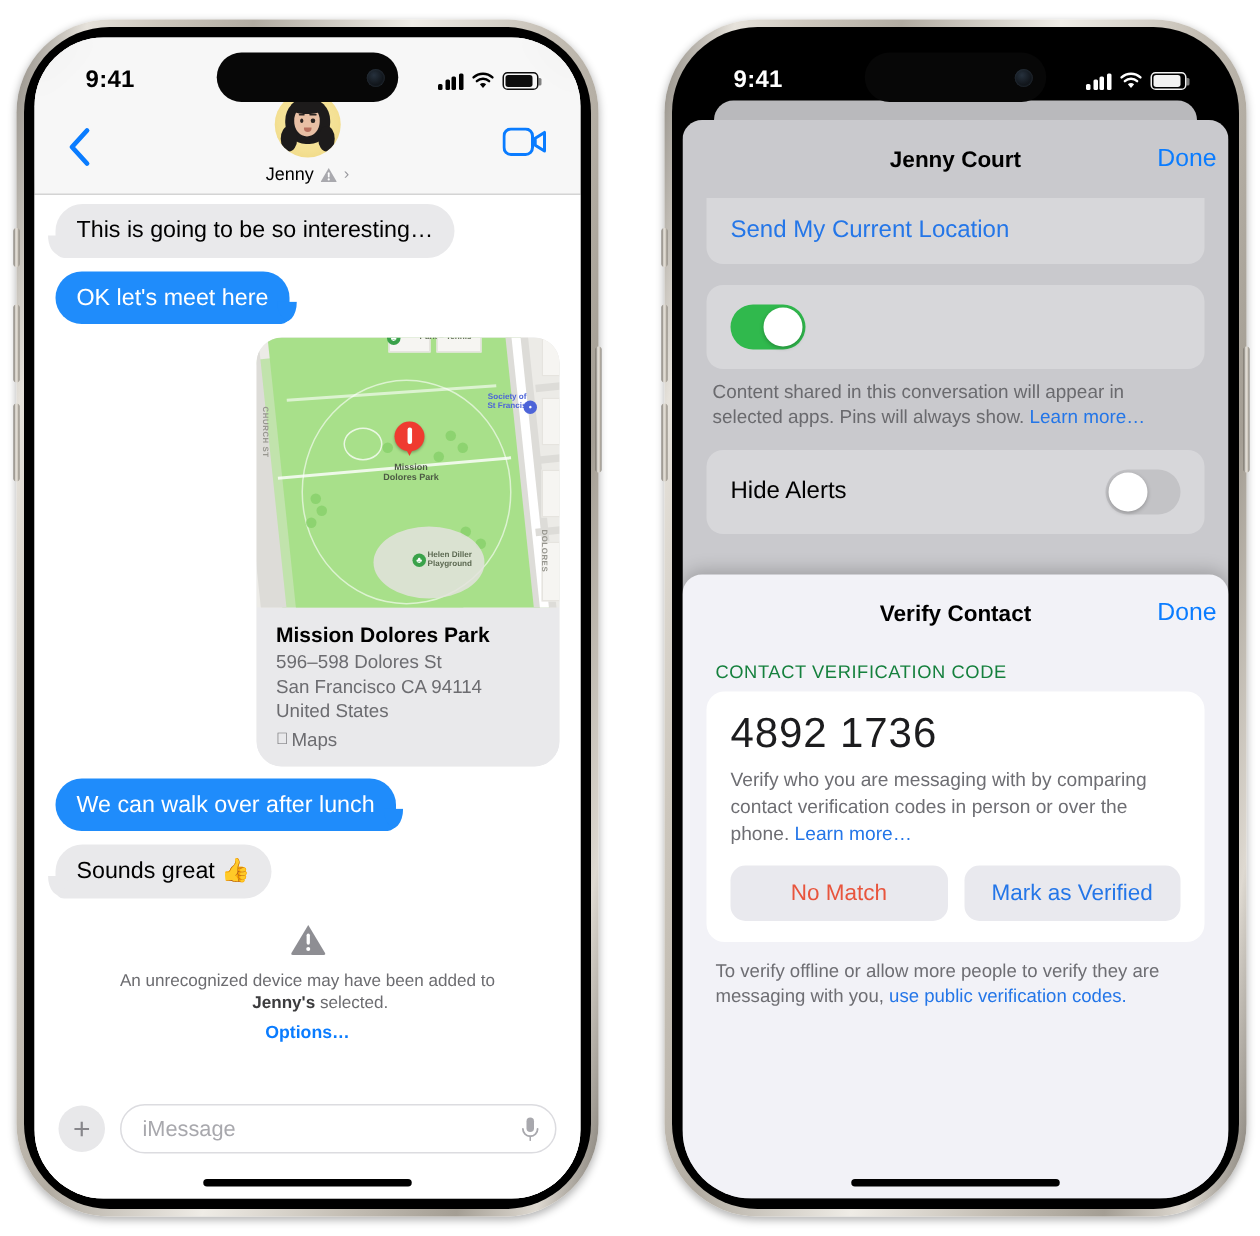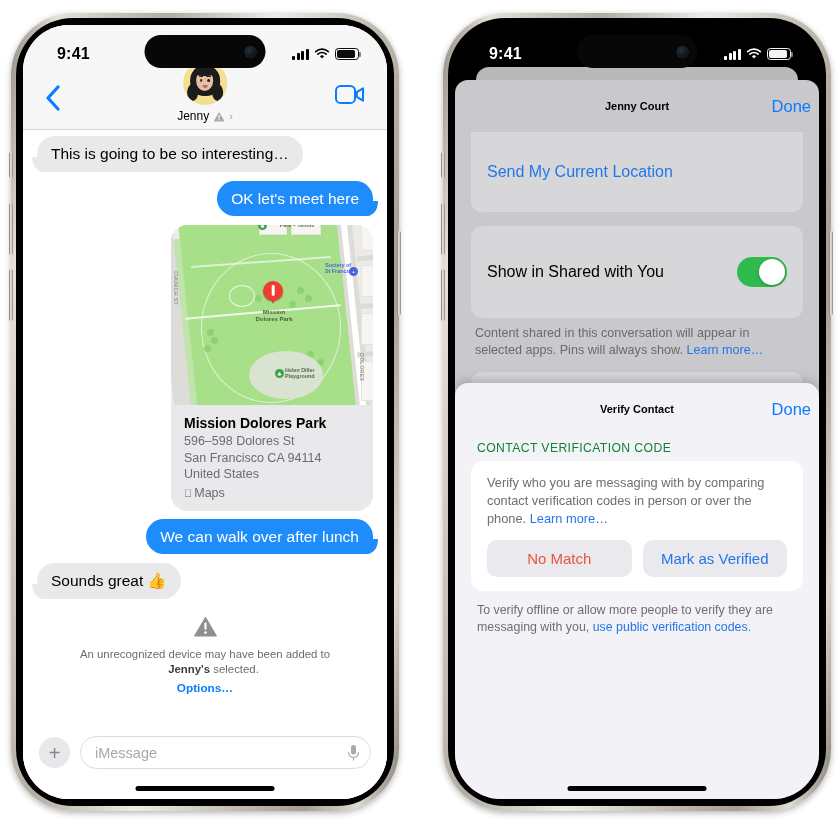--- a/index.html
+++ b/index.html
@@ -100,21 +100,21 @@
   .av-brow{position:absolute;top:4.6px;width:4.6px;height:1.4px;border-radius:1px;background:#2a2320;}
   .av-brow.l{left:2.4px}.av-brow.r{right:2.4px}
   .av-mouth{position:absolute;bottom:3.4px;left:50%;transform:translateX(-50%);width:5px;height:2.2px;border-radius:0 0 4px 4px;background:#b8705e;}
   .av-bang { position:absolute; left:11.5px; top:5px; width:21px; height:10px; border-radius:50% 50% 40% 40%; background:#1d1b1b; }
   .nav-name { display:flex; align-items:center; gap:4px; margin-top: 4px; font-size: 12px; color:#000; }
   .warn-sm { width:12px; height:11px; }
   .chev-sm { font-size: 11px; color:#9a9a9f; line-height:1; margin-top:0px; }
 
   .thread { flex:1 1 auto; position:relative; background:#fff; padding: 6px 14px 0 14px; overflow:hidden; }
   .row { display:flex; margin-bottom: 9px; }
-  .row.out { justify-content:flex-end; }
+  .row.out { justify-content:flex-start; }
   .row.in  { justify-content:flex-start; }
   .bub {
     max-width: 268px; padding: 8px 14px; border-radius: 19px; font-size: 15.5px;
     line-height: 1.26; position:relative; word-wrap:break-word;
   }
   .bub.in  { background:#e9e9eb; color:#000; border-bottom-left-radius: 6px; }
   .bub.out { background:#1f8cfb; color:#fff; border-bottom-right-radius: 6px; }
   .bub.in::after{content:"";position:absolute;left:-5px;bottom:0;width:13px;height:15px;
     background:#e9e9eb; border-bottom-right-radius:14px; clip-path: path("M13 15 C5 15 0 10 0 0 L13 0 Z"); }
   .bub.out::after{content:"";position:absolute;right:-5px;bottom:0;width:13px;height:15px;
@@ -175,26 +175,26 @@
   .sheet-back {
     position:absolute; left: 21px; right: 21px; top: 42px; height: 700px;
     background:#b9b9bc; border-radius: 13px;
   }
   .sheet-mid {
     position:absolute; left: 0; right: 0; top: 55px; bottom: 0;
     background:#c9c9cd; border-radius: 13px 13px 0 0;
     overflow:hidden;
   }
   .sheet-head { height: 52px; position:relative; display:flex; align-items:center; justify-content:center; }
-  .sheet-title { font-size: 11px; font-weight:700; color:#000; }
+  .sheet-title { font-size: 15px; font-weight:700; color:#000; }
   .sheet-done { position:absolute; right: 8px; top: 50%; transform:translateY(-50%);
     font-size: 16.5px; color:#0a7cff; font-weight:400; cursor:pointer; }
   .grp { margin: 0 16px 0 16px; background:#d7d7da; border-radius: 11px; overflow:hidden; }
   .grp.cut { border-top-left-radius:0; border-top-right-radius:0; }
-  .cell { padding: 31px 16px; font-size: 16px; color:#000; position:relative; display:flex;
+  .cell { padding: 13px 16px; font-size: 16px; color:#000; position:relative; display:flex;
     align-items:center; justify-content:space-between; min-height:44px; }
   .cell.link { color:#2476e8; }
   .cell + .cell::before { content:""; position:absolute; left:16px; right:0; top:0; height:.5px; background: rgba(0,0,0,.14); }
   .grp-note { font-size: 12.6px; color:#6a6a6e; line-height:1.38; padding: 7px 20px 12px 20px; }
   .grp-note a { color:#2476e8; text-decoration:none; cursor:pointer; }
   .toggle { width: 50px; height: 30px; border-radius: 15px; position:relative; flex:0 0 auto; cursor:pointer; }
   .toggle.on  { background:#30b94d; }
   .toggle.off { background:#c3c3c6; }
   .knob { position:absolute; top: 2px; width: 26px; height: 26px; border-radius:50%;
     background:#fff; box-shadow: 0 1px 3px rgba(0,0,0,.26); }
@@ -461,21 +461,20 @@
         <div class="grp cut">
           <div class="cell link">
             <span>Send My Current Location</span>
           </div>
         </div>
 
         <div style="height:14px"></div>
 
         <div class="grp">
           <div class="cell">
-            <span>Show in Shared with You</span>
             <span class="toggle on">
                 <span class="knob"></span>
               </span>
           </div>
         </div>
         <div class="grp-note"><span>Content shared in this conversation will appear in selected apps. Pins will always show. </span><a>Learn more…</a></div>
 
         <div class="grp">
           <div class="cell">
             <span>Hide Alerts</span>
@@ -488,20 +487,21 @@
 
       <div class="sheet-front">
         <div class="sheet-head">
           <div class="sheet-title">Verify Contact</div>
           <div class="sheet-done">Done</div>
         </div>
 
         <div class="vsec-label">CONTACT VERIFICATION CODE</div>
 
         <div class="vcard">
+          <div class="vcode">4892 1736</div>
           <div class="vdesc"><span>Verify who you are messaging with by comparing contact verification codes in person or over the phone. </span><a>Learn more…</a></div>
           <div class="vbtns">
             <div class="vbtn nomatch">No Match</div>
             <div class="vbtn verified">Mark as Verified</div>
           </div>
         </div>
 
         <div class="vfoot"><span>To verify offline or allow more people to verify they are messaging with you, </span><a>use public verification codes.</a></div>
       </div>
 

